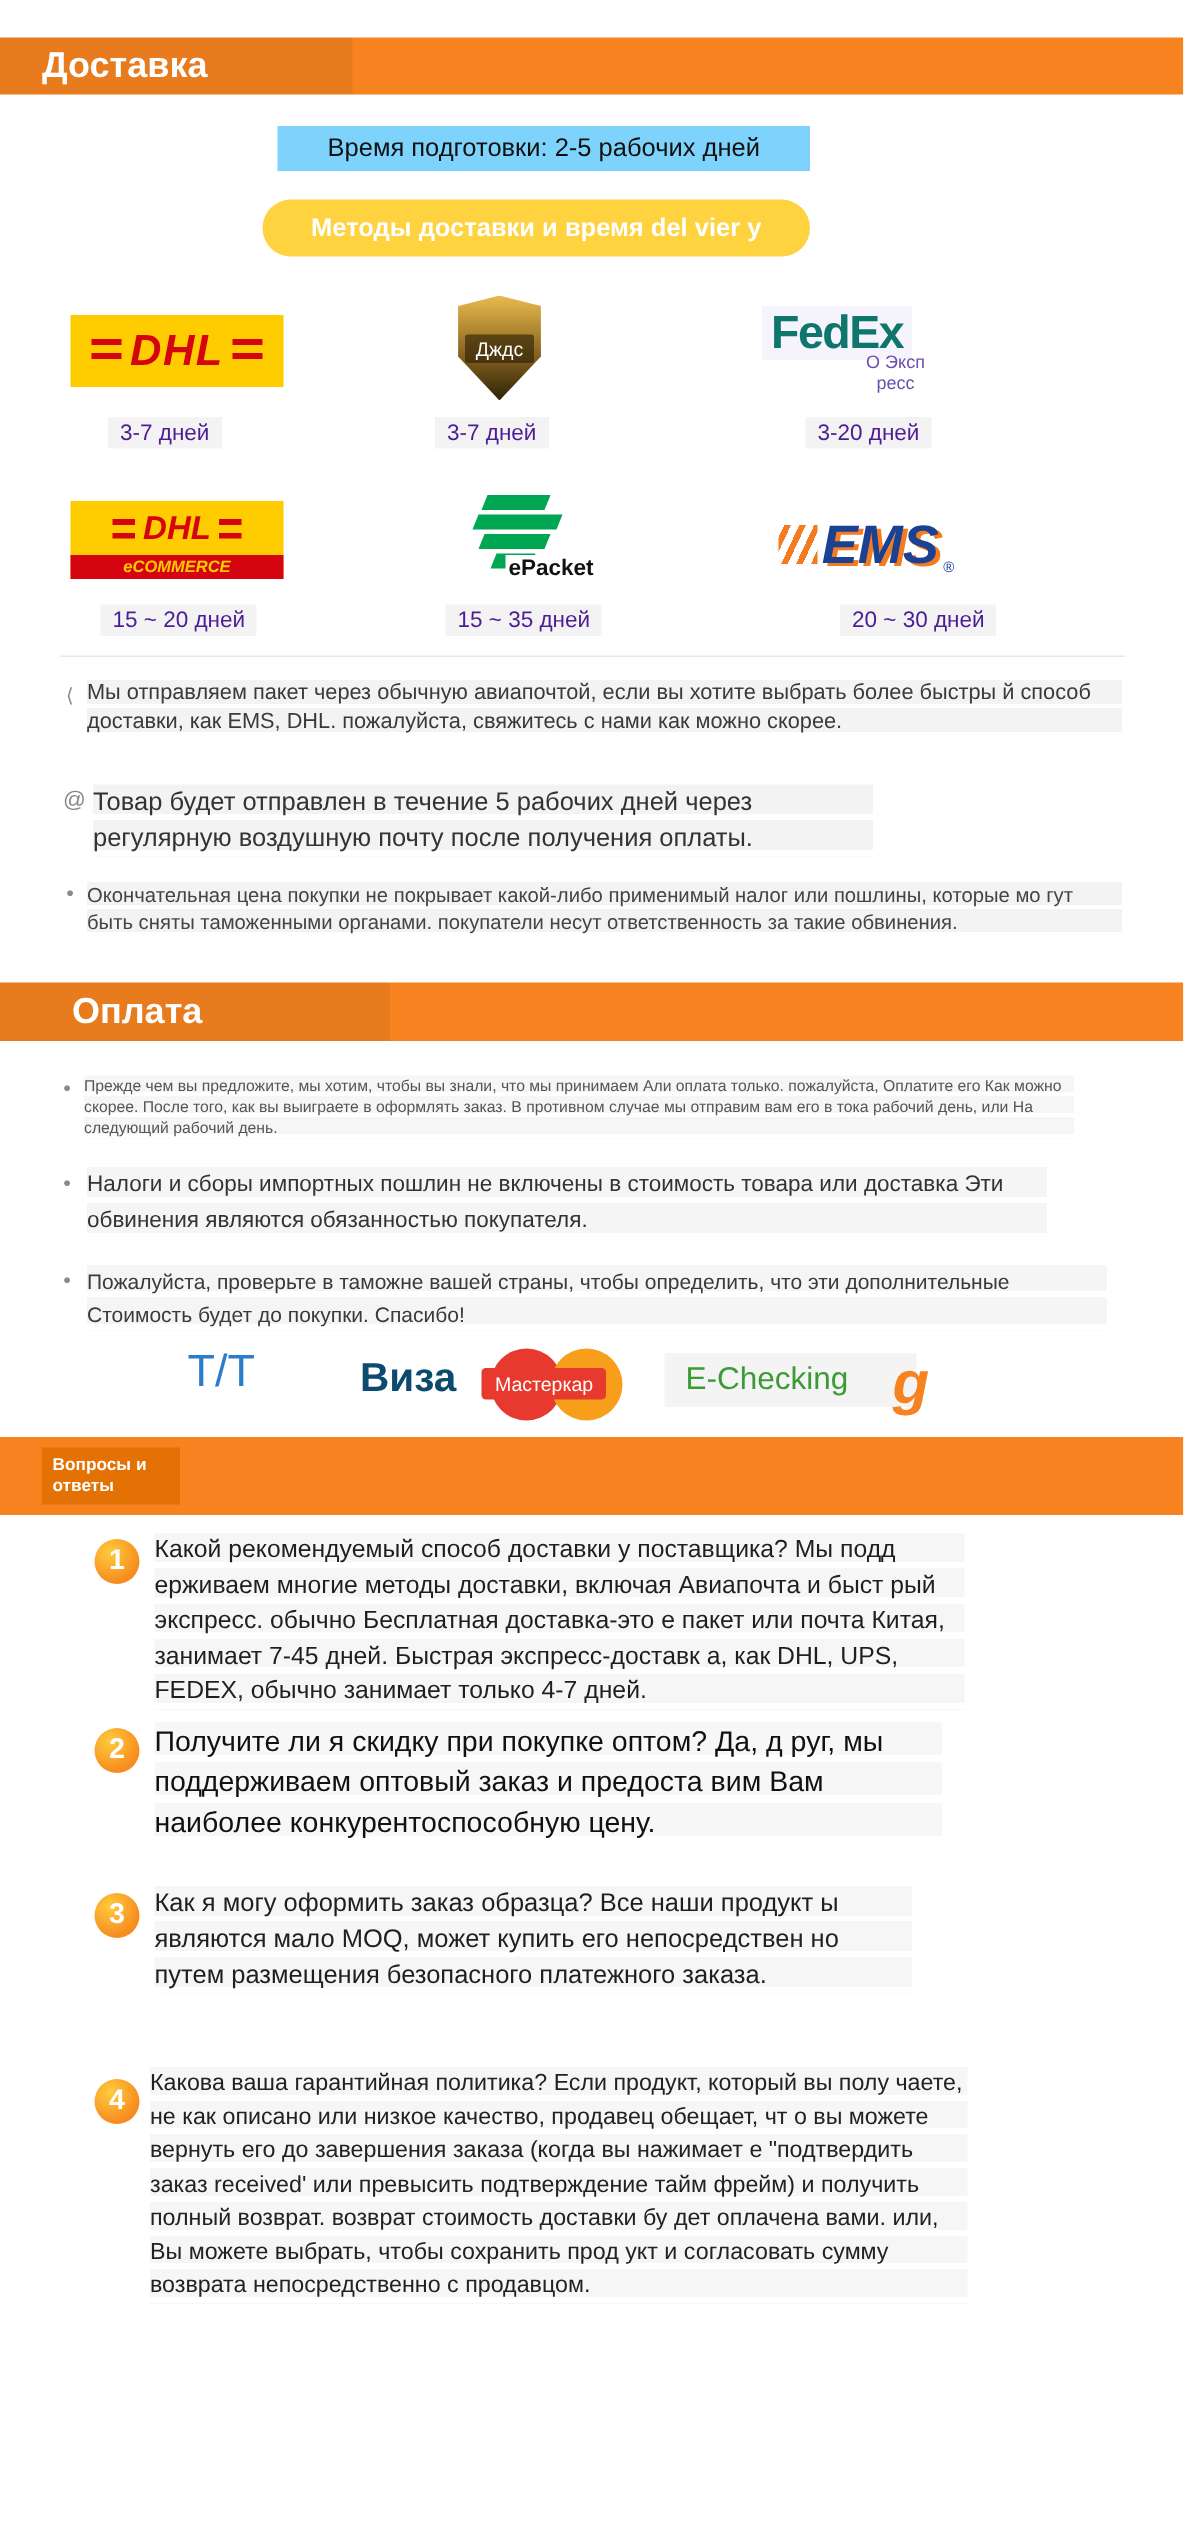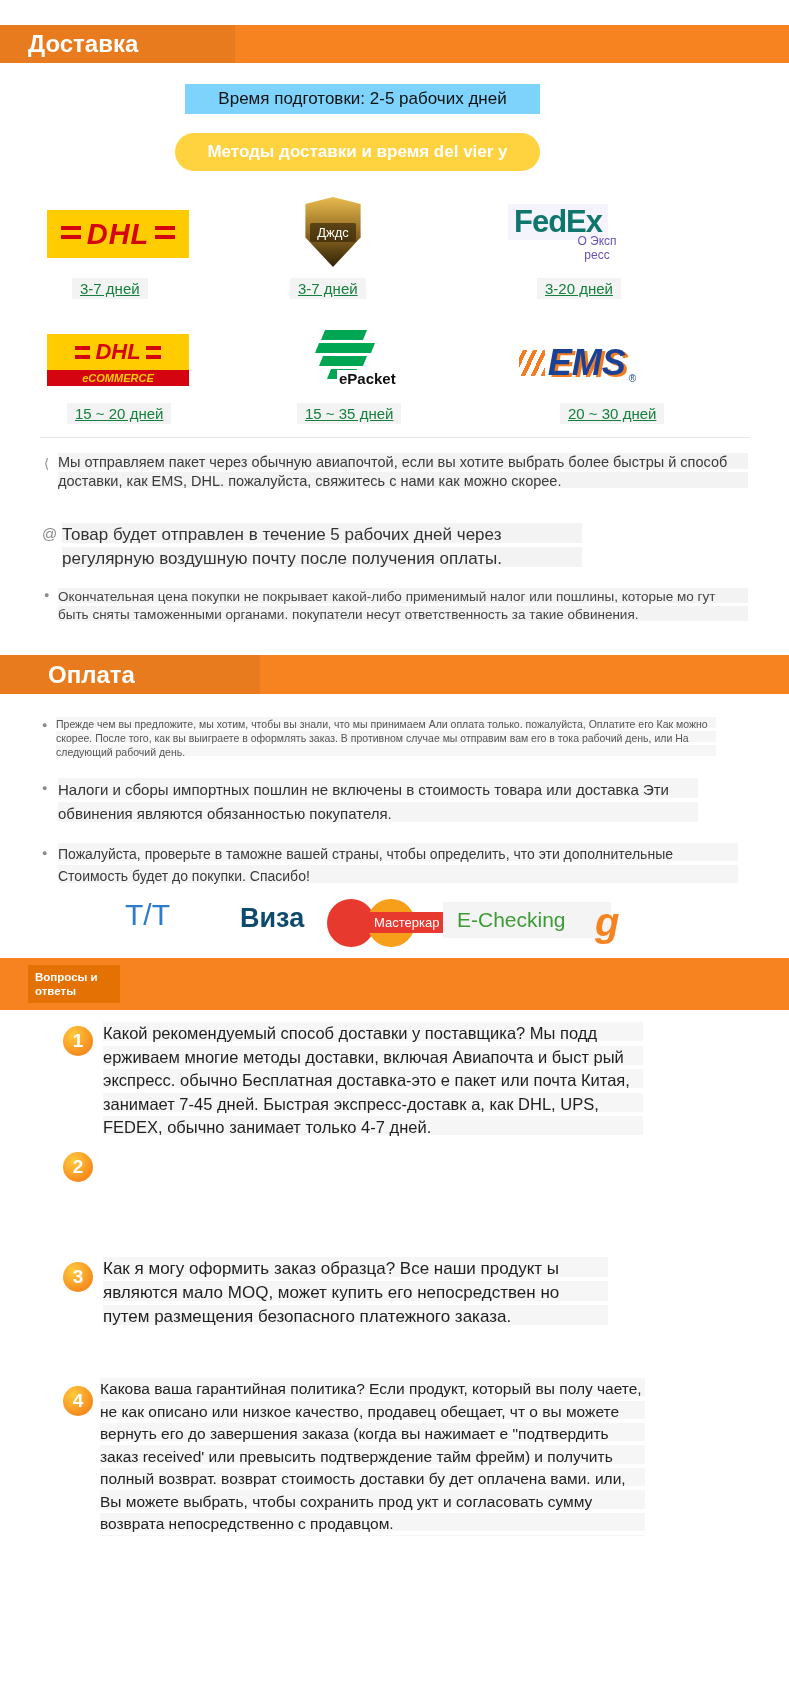--- a/index.html
+++ b/index.html
@@ -20,21 +20,21 @@
                color:#fff; font-weight:bold; font-size:11.5px; line-height:14px; padding:5px 7px; }
 
   
   .prep-box { position:absolute; top:84px; left:185px; width:355px; height:30px; background:#7dd3fc;
               font-size:17px; color:#111; text-align:center; line-height:30px; }
   .pill { position:absolute; top:133px; left:175px; width:365px; height:38px; border-radius:19px;
           background:#ffd23f; color:#fff; font-weight:bold; font-size:17px; text-align:center; line-height:38px; }
 
   
   .cell { position:absolute; display:flex; align-items:center; justify-content:center; }
-  .days { position:absolute; font-size:15px; color:#15803d; text-align:center; background:#f3f3f3; padding:2px 8px;text-decoration:underline; }
+  .days { position:absolute; font-size:15px; color:#4c1d95; text-align:center; background:#f3f3f3; padding:2px 8px; }
 
   .logo-dhl { width:142px; height:48px; background:#ffcc00; display:flex; align-items:center; justify-content:center; gap:6px; }
   .dhl-lines { width:20px; height:17px; background:repeating-linear-gradient(#d40511 0 4px, transparent 4px 9px); }
   .dhl-text { color:#d40511; font-weight:bold; font-style:italic; font-size:29px; letter-spacing:1px; }
 
   .logo-shield { width:60px; height:70px; display:flex; align-items:center; justify-content:center;
                  background:linear-gradient(180deg,#e9bb4e 0%,#8a6420 55%,#2e2306 100%);
                  clip-path:polygon(50% 0%, 96% 10%, 96% 58%, 50% 100%, 4% 58%, 4% 10%); }
   .shield-text { color:#fff; font-size:13px; background:rgba(40,30,5,.6); padding:2px 7px; border-radius:2px; }
 
@@ -78,21 +78,21 @@
   .st-p3 { font-size:14px;   line-height:22px;  color:#3a3a3a; background:repeating-linear-gradient(#f5f5f5 0 18px, #fff 18px 22px); }
 
   
   .pay-tt   { position:absolute; top:898px; left:125px; font-size:30px; color:#2b7ccb; }
   .pay-visa { position:absolute; top:903px; left:240px; font-size:27px; font-weight:bold; color:#0c4a6e; }
   .pay-mc   { position:absolute; top:895px; left:325px; width:100px; height:56px; }
   .mc-circle { position:absolute; width:48px; height:48px; border-radius:50%; top:4px; }
   .mc-red    { left:2px;  background:#e8392e; }
   .mc-orange { left:42px; background:#f79e1b; }
   .mc-label  { position:absolute; left:-4px; top:17px; background:#e8392e; color:#fff; font-size:13px;
-               padding:3px 9px; border-radius:3px; white-space:nowrap;margin-left:44px; }
+               padding:3px 9px; border-radius:3px; white-space:nowrap; }
   .pay-echeck { position:absolute; top:902px; left:443px; background:#f4f4f4; padding:6px 14px; width:168px; }
   .echeck-text { font-size:21px; color:#3d9b35; }
   .echeck-decor { position:absolute; left:152px; top:-2px; font-size:40px; font-weight:bold; color:#f6831f; font-style:italic; }
 
   
   .faq-num { position:absolute; width:30px; height:30px; border-radius:50%; color:#fff; font-size:19px; font-weight:bold;
              text-align:center; line-height:30px;
              background:radial-gradient(circle at 35% 30%, #ffcb3d, #f68b1e 72%); }
   .faq-text { position:absolute; color:#1f1f1f; }
   .st-f1 { font-size:16.5px; line-height:23.5px; background:repeating-linear-gradient(#f6f6f6 0 19px, #fff 19px 23.5px); }
@@ -211,20 +211,21 @@
   </div>
 
   <div class="bar bar-faq">
     <div class="faq-badge">Вопросы и ответы</div>
   </div>
 
   <div class="faq-num" style="left:63px; top:1026px;">1</div>
   <div class="faq-text st-f1" style="left:103px; top:1022px; width:540px;">Какой рекомендуемый способ доставки у поставщика? Мы подд ерживаем многие методы доставки, включая Авиапочта и быст рый экспресс. обычно Бесплатная доставка-это е пакет или почта Китая, занимает 7-45 дней. Быстрая экспресс-доставк а, как DHL, UPS, FEDEX, обычно занимает только 4-7 дней.</div>
 
   <div class="faq-num" style="left:63px; top:1152px;">2</div>
+  <div class="faq-text st-f2" style="left:103px; top:1148px; width:525px;">Получите ли я скидку при покупке оптом? Да, д руг, мы поддерживаем оптовый заказ и предоста вим Вам наиболее конкурентоспособную цену.</div>
 
   <div class="faq-num" style="left:63px; top:1262px;">3</div>
   <div class="faq-text st-f3" style="left:103px; top:1257px; width:505px;">Как я могу оформить заказ образца? Все наши продукт ы являются мало MOQ, может купить его непосредствен но путем размещения безопасного платежного заказа.</div>
 
   <div class="faq-num" style="left:63px; top:1386px;">4</div>
   <div class="faq-text st-f4" style="left:100px; top:1378px; width:545px;">Какова ваша гарантийная политика? Если продукт, который вы полу чаете, не как описано или низкое качество, продавец обещает, чт о вы можете вернуть его до завершения заказа (когда вы нажимает е "подтвердить заказ received' или превысить подтверждение тайм фрейм) и получить полный возврат. возврат стоимость доставки бу дет оплачена вами. или, Вы можете выбрать, чтобы сохранить прод укт и согласовать сумму возврата непосредственно с продавцом.</div>
 
 </div>
 
 </body></html>

